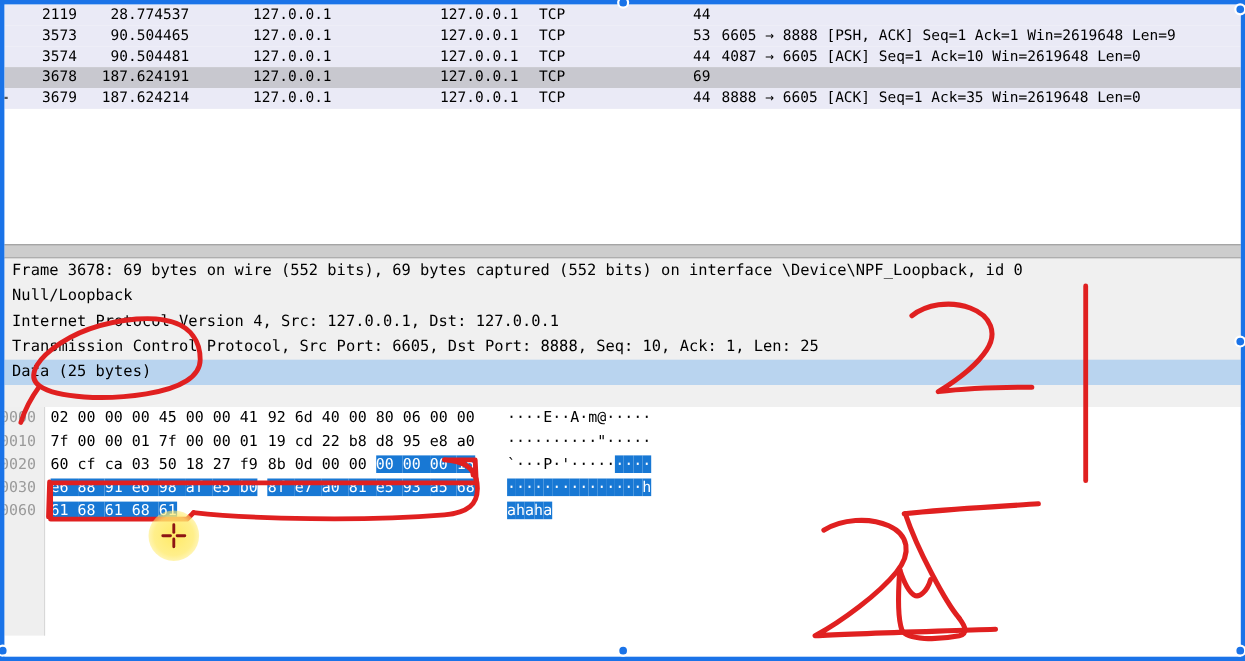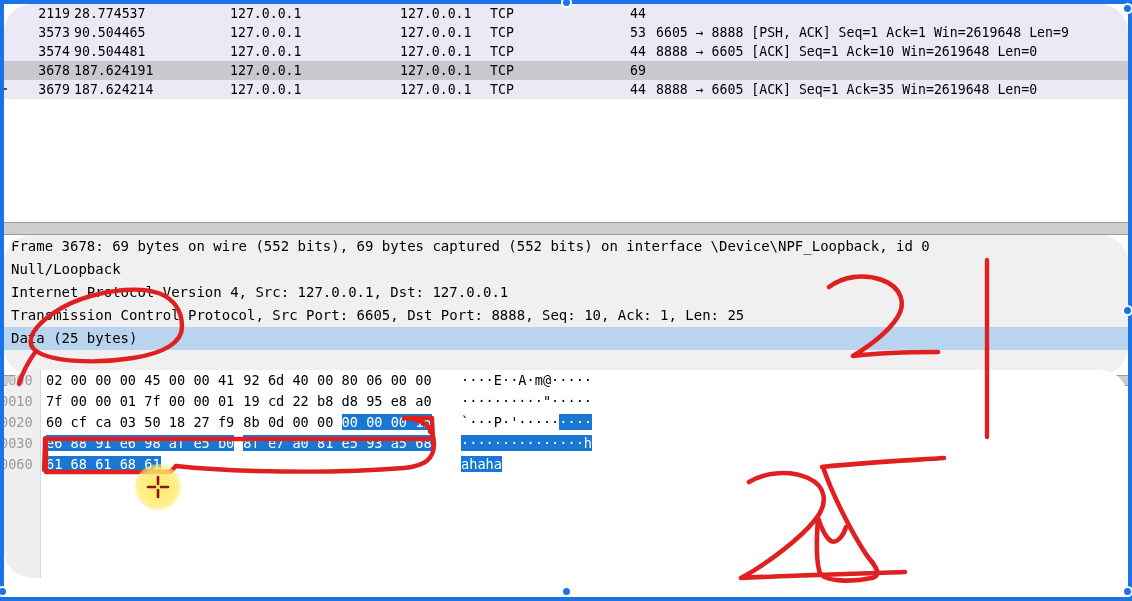--- a/index.html
+++ b/index.html
@@ -20,40 +20,40 @@
     pointer-events:none;
     z-index:60;
   }
   .sel-handle{
     position:absolute;width:11px;height:11px;border-radius:50%;
     background:#1a73e8;border:2px solid #ffffff;box-sizing:border-box;
     z-index:61;
   }
 
   
-  .pane{position:absolute;left:0;box-sizing:border-box;overflow:hidden;border-radius:28px;}
+  .pane{position:absolute;left:0;box-sizing:border-box;overflow:hidden;}
 
   
   #packet-list{
     top:4px;left:4px;width:1124px;height:218px;
     background:#ffffff;
   }
   .plist-rows{position:absolute;left:0;top:0;width:100%;}
   .prow{
     height:19px;line-height:19px;
     font-size:13.2px;
     color:#000000;
     background:#eaeaf6;
     white-space:nowrap;
     position:relative;
   }
   .prow.selected{background:#c8c8cf;text-decoration:underline;}
   .prow .c{position:absolute;top:0;}
   .c-no     {left:6px;  width:60px; text-align:right;}
-  .c-time   {left:70px; width:98px; text-align:left;}
+  .c-time   {left:70px; width:98px; text-align:right;}
   .c-src    {left:226px;}
   .c-dst    {left:396px;}
   .c-proto  {left:486px;}
   .c-len    {left:608px; width:34px; text-align:right;}
   .c-info   {left:652px;}
   .plist-blank{background:#ffffff;height:123px;}
   .row-marker{
     position:absolute;left:-4px;top:8px;width:7px;height:2px;background:#555;
   }
 
@@ -137,21 +137,21 @@
           <span class="c c-len">53</span>
           <span class="c c-info">6605 → 8888 [PSH, ACK] Seq=1 Ack=1 Win=2619648 Len=9</span>
         </div>
         <div class="prow">
           <span class="c c-no">3574</span>
           <span class="c c-time">90.504481</span>
           <span class="c c-src">127.0.0.1</span>
           <span class="c c-dst">127.0.0.1</span>
           <span class="c c-proto">TCP</span>
           <span class="c c-len">44</span>
-          <span class="c c-info">8888 → 6605 [ACK] Seq=1 Ack=10 Win=2619648 Len=0</span>
+          <span class="c c-info">4087 → 6605 [ACK] Seq=1 Ack=10 Win=2619648 Len=0</span>
         </div>
         <div class="prow selected">
           <span class="c c-no">3678</span>
           <span class="c c-time">187.624191</span>
           <span class="c c-src">127.0.0.1</span>
           <span class="c c-dst">127.0.0.1</span>
           <span class="c c-proto">TCP</span>
           <span class="c c-len">69</span>
         </div>
         <div class="prow">

